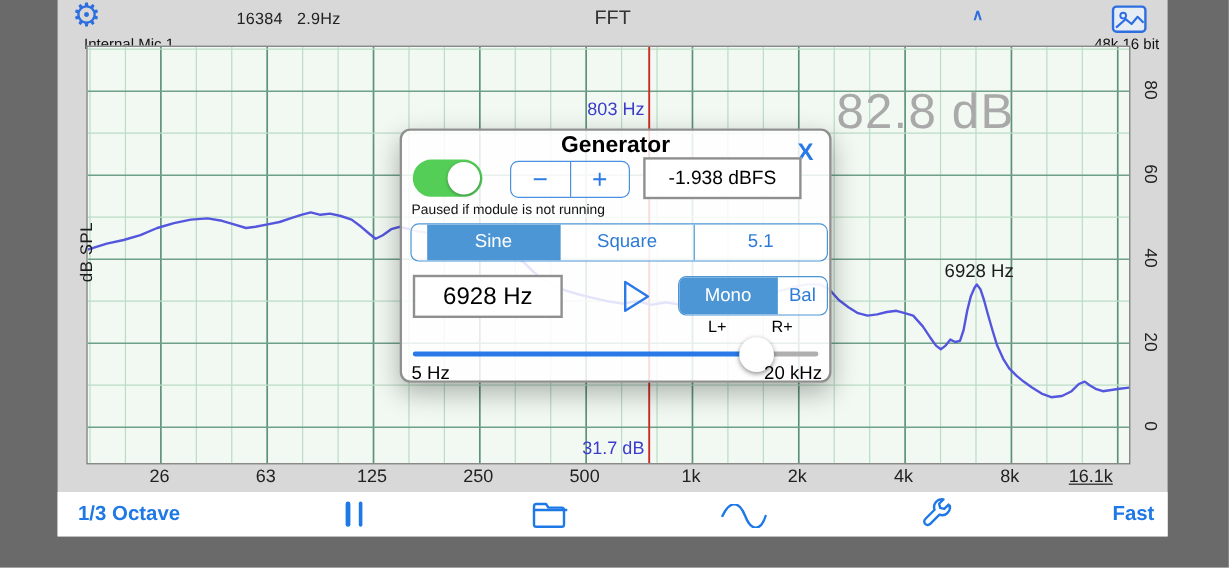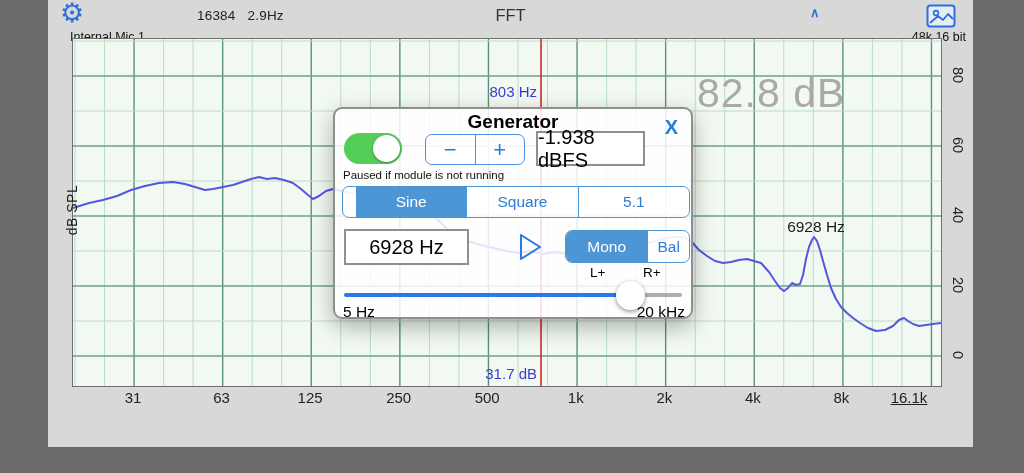--- a/index.html
+++ b/index.html
@@ -51,21 +51,21 @@
        border:2px solid #8F8F8F;border-radius:9px;box-shadow:0 8px 22px rgba(0,0,0,0.30);z-index:5;box-sizing:border-box;}
   .dlg-title{position:absolute;left:0;right:0;top:2px;text-align:center;font-size:19px;font-weight:700;color:#000;}
   .dlg-close{position:absolute;right:13px;top:7px;font-size:20px;font-weight:600;color:#2979E8;cursor:pointer;}
   .toggle{position:absolute;left:9px;top:24px;width:58px;height:31px;border-radius:16px;background:#55CE58;}
   .toggle .knob{position:absolute;right:2px;top:2px;width:27px;height:27px;border-radius:50%;background:#fff;box-shadow:0 1px 3px rgba(0,0,0,.35);}
   .stepper{position:absolute;left:90px;top:25px;width:100px;height:31px;border:1.5px solid #4D90E2;border-radius:7px;
            display:flex;background:rgba(255,255,255,0.55);box-sizing:border-box;}
   .stepper .cell{flex:1;display:flex;align-items:center;justify-content:center;font-size:22px;color:#2979E8;line-height:1;}
   .stepper .cell:first-child{border-right:1.5px solid #4D90E2;}
   .field{border:2px solid #8F8F8F;background:rgba(255,255,255,0.92);display:flex;align-items:center;justify-content:center;color:#000;box-sizing:border-box;}
-  .f-level{position:absolute;left:201px;top:22px;width:109px;height:35px;font-size:20px;}
+  .f-level{position:absolute;left:201px;top:22px;width:132px;height:35px;font-size:16px;}
   .dlg-caption{position:absolute;left:8px;top:60px;font-size:11.5px;color:#111;}
   .seg{position:absolute;display:flex;border:1px solid #4D96D5;border-radius:7px;overflow:hidden;background:rgba(255,255,255,0.55);box-sizing:border-box;}
   .seg-wave{left:7px;top:77px;width:348px;height:32px;padding-left:13px;}
   .seg .cell{flex:1;display:flex;align-items:center;justify-content:center;font-size:15.5px;color:#2E7BD6;border-right:1px solid #4D96D5;}
   .seg .cell:last-child{border-right:none;}
   .seg .sel{background:#4D96D5;color:#fff;}
   .f-freq{position:absolute;left:9px;top:120px;width:125px;height:36px;font-size:20px;}
   .play{position:absolute;left:182px;top:123px;}
   .seg-chan{left:230px;top:121px;width:125px;height:33px;}
   .seg-chan .cell-mono{flex:2;}
@@ -158,21 +158,21 @@
 
   <div class="ylab">dB SPL</div>
   <div id="yticks">
       <div class="ytick" style="top: 75px;">80</div>
       <div class="ytick" style="top: 145px;">60</div>
       <div class="ytick" style="top: 215px;">40</div>
       <div class="ytick" style="top: 285px;">20</div>
       <div class="ytick" style="top: 355px;">0</div>
     </div>
   <div id="xticks">
-      <div class="xtick" style="left: 85px;">31</div>
+      <div class="xtick" style="left: 85px;">26</div>
       <div class="xtick" style="left: 173.55px;">63</div>
       <div class="xtick" style="left: 262.1px;">125</div>
       <div class="xtick" style="left: 350.65px;">250</div>
       <div class="xtick" style="left: 439.2px;">500</div>
       <div class="xtick" style="left: 527.75px;">1k</div>
       <div class="xtick" style="left: 616.3px;">2k</div>
       <div class="xtick" style="left: 704.85px;">4k</div>
       <div class="xtick" style="left: 793.4px;">8k</div>
       <div class="xtick" style="left: 861px; text-decoration: underline;">16.1k</div>
     </div>
@@ -215,14 +215,32 @@
     <div class="lr lr-r">R+</div>
 
     <div class="slider-track tr-blue"></div>
     <div class="slider-track tr-gray"></div>
     <div class="thumb"></div>
 
     <div class="sl-min">5 Hz</div>
     <div class="sl-max">20 kHz</div>
   </div>
 
+  <div id="toolbar">
+    <div class="tb-text tb-mode">1/3 Octave</div>
+    <div class="tb-pause">
+        <i></i>
+        <i></i>
+      </div>
+    <svg class="tb-ic tb-folder" width="30" height="24" viewBox="0 0 30 24">
+      <path class="stroke-blue" d="M2 6 a2 2 0 0 1 2-2 h8 l2 3 h11 a2 2 0 0 1 2 2 v12 a2 2 0 0 1 -2 2 h-21 a2 2 0 0 1 -2-2 Z"></path>
+      <path class="stroke-blue" d="M2 9 h27"></path>
+    </svg>
+    <svg class="tb-ic tb-sine" width="40" height="20" viewBox="0 0 40 20">
+      <path class="stroke-blue" d="M2 10 C 8 -3, 16 -3, 21 10 C 26 23, 34 23, 38 10"></path>
+    </svg>
+    <svg class="tb-ic tb-wrench" width="28" height="28" viewBox="0 0 28 28">
+      <path class="stroke-blue" d="M25.5 6.5 a6.5 6.5 0 0 1 -8.6 7.4 L9.2 21.6 a2.9 2.9 0 1 1 -4.1 -4.1 L12.8 9.8 A6.5 6.5 0 0 1 20.2 1.2 L16.6 4.8 l0.9 3.4 3.4 0.9 3.6 -3.6 c0.6 0.9 1 1.9 1 3z"></path>
+    </svg>
+    <div class="tb-text tb-fast">Fast</div>
+  </div>
 
 </div>
 
 </body></html>

